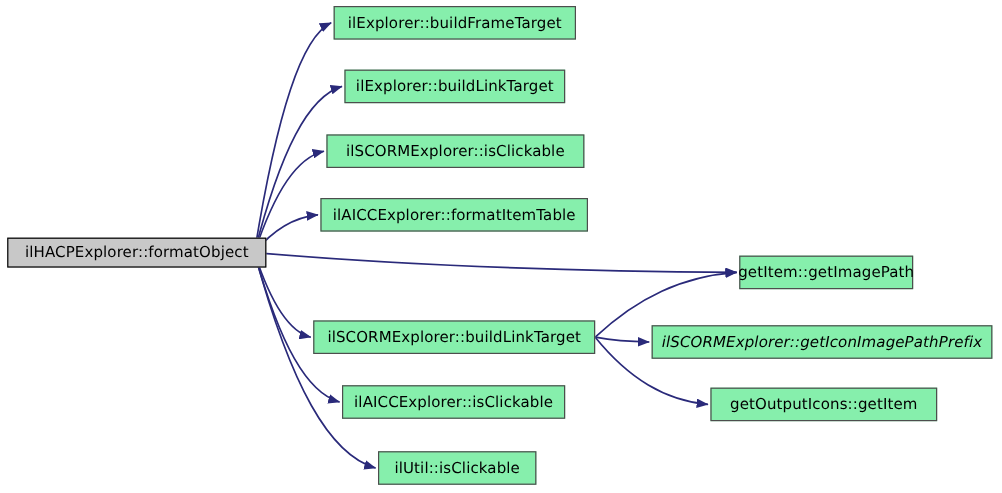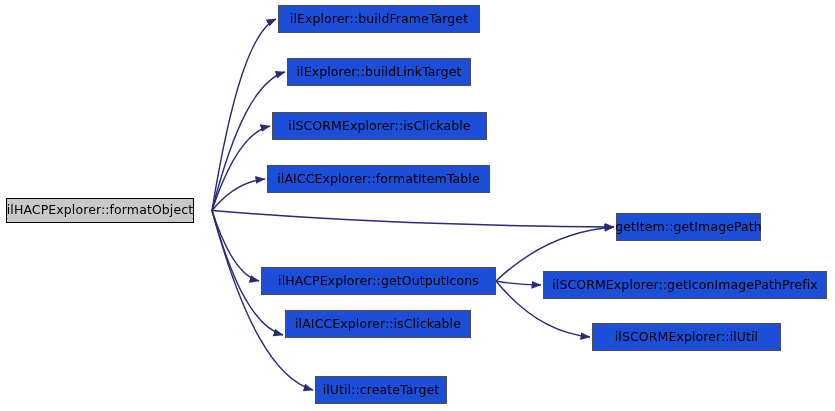--- a/index.html
+++ b/index.html
@@ -20,21 +20,21 @@
     position: absolute;
     left: 0;
     top: 0;
     width: 835px;
     height: 411px;
   }
   .graph-node {
     position: absolute;
     box-sizing: border-box;
     border: 1px solid #4d4d4d;
-    background: #1d4ed8;
+    background: #86efac;
     color: #000000;
     font-size: 12.5px;
     line-height: 1;
     display: flex;
     align-items: center;
     justify-content: center;
     white-space: nowrap;
     z-index: 2;
   }
   .graph-node.root-node {
@@ -65,47 +65,47 @@
         <path d="M212,210.5 C332.6,220.73 461.24,226.01 614,227" fill="none" stroke="#2a2a7a" stroke-width="1.4" marker-end="url(#arrow-head)"></path>
         <path d="M212,210.5 C226.1,254.21 241.14,276.77 259,281" fill="none" stroke="#2a2a7a" stroke-width="1.4" marker-end="url(#arrow-head)"></path>
         <path d="M212,210.5 C233.3,287.69 256.02,327.53 283,335" fill="none" stroke="#2a2a7a" stroke-width="1.4" marker-end="url(#arrow-head)"></path>
         <path d="M212,210.5 C242.3,321.79 274.62,379.23 313,390" fill="none" stroke="#2a2a7a" stroke-width="1.4" marker-end="url(#arrow-head)"></path>
         <path d="M496,281 C531.4,247.52 569.16,230.24 614,227" fill="none" stroke="#2a2a7a" stroke-width="1.4" marker-end="url(#arrow-head)"></path>
         <path d="M496,281 C509.5,283.48 523.9,284.76 541,285" fill="none" stroke="#2a2a7a" stroke-width="1.4" marker-end="url(#arrow-head)"></path>
         <path d="M496,281 C524.2,315.72 554.28,333.64 590,337" fill="none" stroke="#2a2a7a" stroke-width="1.4" marker-end="url(#arrow-head)"></path>
       </g>
   </svg>
   <div id="node-layer">
-      <div class="graph-node root-node" style="left: 6px; top: 198px; width: 188px; height: 25px;">
+      <div class="graph-node root-node" style="left: 6px; top: 198px; width: 216px; height: 25px;">
         <span class="node-label">ilHACPExplorer::formatObject</span>
       </div>
       <div class="graph-node" style="left: 278px; top: 5px; width: 202px; height: 28px;">
         <span class="node-label">ilExplorer::buildFrameTarget</span>
       </div>
       <div class="graph-node" style="left: 287px; top: 58px; width: 184px; height: 28px;">
         <span class="node-label">ilExplorer::buildLinkTarget</span>
       </div>
       <div class="graph-node" style="left: 272px; top: 112px; width: 215px; height: 28px;">
         <span class="node-label">ilSCORMExplorer::isClickable</span>
       </div>
       <div class="graph-node" style="left: 267px; top: 165px; width: 223px; height: 28px;">
         <span class="node-label">ilAICCExplorer::formatItemTable</span>
       </div>
       <div class="graph-node" style="left: 616px; top: 213px; width: 145px; height: 28px;">
         <span class="node-label">getItem::getImagePath</span>
       </div>
       <div class="graph-node" style="left: 261px; top: 267px; width: 235px; height: 28px;">
-        <span class="node-label">ilHACPExplorer::getOutputIcons</span>
+        <span class="node-label">ilSCORMExplorer::buildLinkTarget</span>
       </div>
-      <div class="graph-node" style="left: 543px; top: 271px; width: 284px; height: 28px;">
+      <div class="graph-node" style="left: 543px; top: 271px; width: 284px; height: 28px; font-style: italic;">
         <span class="node-label">ilSCORMExplorer::getIconImagePathPrefix</span>
       </div>
-      <div class="graph-node" style="left: 285px; top: 310px; width: 186px; height: 28px;">
+      <div class="graph-node" style="left: 285px; top: 321px; width: 186px; height: 28px;">
         <span class="node-label">ilAICCExplorer::isClickable</span>
       </div>
       <div class="graph-node" style="left: 592px; top: 323px; width: 189px; height: 28px;">
-        <span class="node-label">ilSCORMExplorer::ilUtil</span>
+        <span class="node-label">getOutputIcons::getItem</span>
       </div>
       <div class="graph-node" style="left: 315px; top: 376px; width: 132px; height: 28px;">
-        <span class="node-label">ilUtil::createTarget</span>
+        <span class="node-label">ilUtil::isClickable</span>
       </div>
     </div>
 </div>
 
 </body></html>

